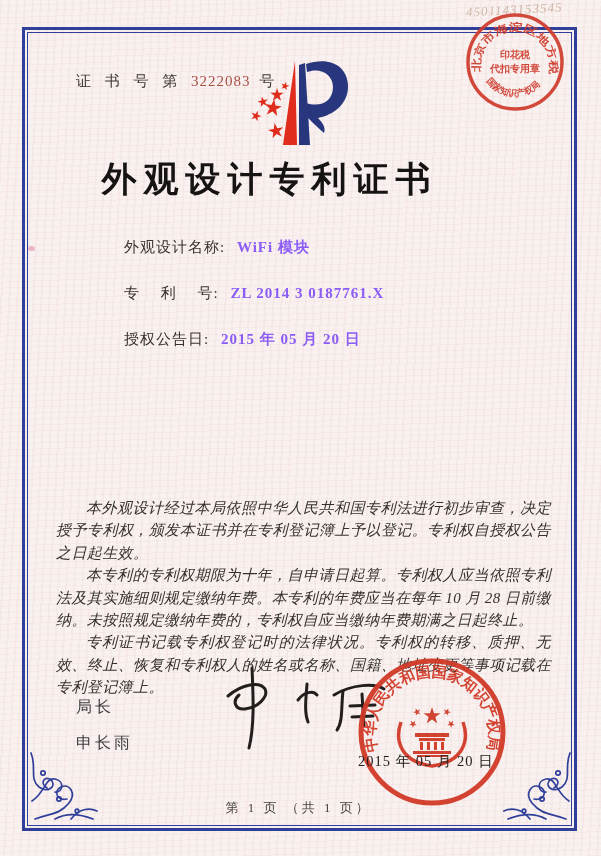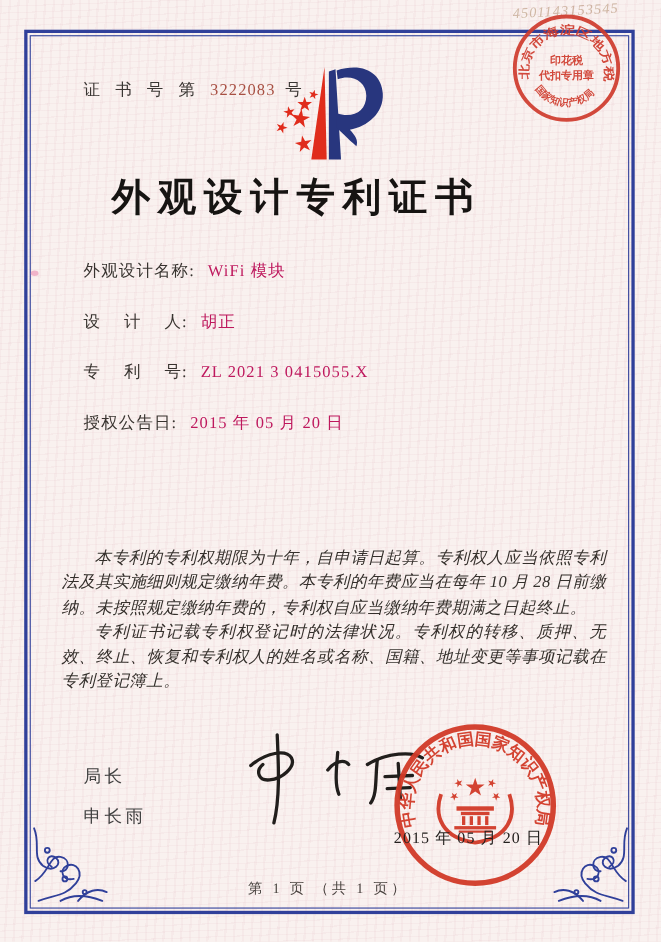--- a/index.html
+++ b/index.html
@@ -21,22 +21,22 @@
   .cert-no .prefix,.cert-no .suffix{letter-spacing:5px;}
   .cert-no .num{color:#a85043;letter-spacing:1px;padding:0 3px;}
   .handwriting{left:466px;top:2px;font-size:13px;font-style:italic;
     color:rgba(158,116,76,0.45);transform:rotate(-3deg);letter-spacing:1px;white-space:nowrap;}
   .logo{left:230px;top:55px;}
   .title{left:0;top:156px;width:539px;text-align:center;font-size:35px;font-weight:700;
     letter-spacing:7px;color:#161412;}
   
   .fields{left:76px;top:237px;width:460px;}
   .field{font-size:15px;line-height:21px;margin-bottom:25px;letter-spacing:1px;color:#38332f;white-space:nowrap;}
-  .field .lab{display:inline-block;}
-  .field .val{margin-left:7px;color:#be185d;}
+  .field .lab{display:inline-block;margin-left:48px;}
+  .field .val{margin-left:7px;color:#8b5cf6;font-weight:bold;}
   .pink-dot{left:28px;top:246px;width:7px;height:5px;border-radius:50%;background:rgba(233,130,170,0.55);}
   
   .body-text{left:56px;top:497px;width:495px;font-size:15px;line-height:22.4px;
     font-style:italic;letter-spacing:0.4px;color:#35302c;text-align:justify;}
   .body-text p{margin:0;text-indent:2em;}
   
   .signoff{left:76px;top:689px;font-size:16px;line-height:36px;letter-spacing:3px;color:#404040;}
   .signature{left:212px;top:662px;}
   
   .tax-stamp{left:463px;top:10px;opacity:0.92;}
@@ -110,34 +110,31 @@
 <div class="abs title">外观设计专利证书</div>
 
 <div class="abs pink-dot"></div>
 
 <div class="abs fields">
   <div class="field">
     <span class="lab">外观设计名称:</span>
     <span class="val">WiFi 模块</span>
   </div>
   <div class="field">
-    <span class="lab">设　 计 　人:</span>
-    <span class="val">胡正</span>
-  </div>
-  <div class="field">
     <span class="lab">专　 利 　号:</span>
-    <span class="val">ZL 2021 3 0415055.X</span>
+    <span class="val">ZL 2014 3 0187761.X</span>
   </div>
   <div class="field">
     <span class="lab">授权公告日:</span>
     <span class="val">2015 年 05 月 20 日</span>
   </div>
 </div>
 
 <div class="abs body-text">
+  <p>本外观设计经过本局依照中华人民共和国专利法进行初步审查，决定授予专利权，颁发本证书并在专利登记簿上予以登记。专利权自授权公告之日起生效。</p>
   <p>本专利的专利权期限为十年，自申请日起算。专利权人应当依照专利法及其实施细则规定缴纳年费。本专利的年费应当在每年 10 月 28 日前缴纳。未按照规定缴纳年费的，专利权自应当缴纳年费期满之日起终止。</p>
   <p>专利证书记载专利权登记时的法律状况。专利权的转移、质押、无效、终止、恢复和专利权人的姓名或名称、国籍、地址变更等事项记载在专利登记簿上。</p>
 </div>
 
 <div class="abs signoff">
   <div>局长</div>
   <div>申长雨</div>
 </div>
 
 <svg class="abs signature" width="190" height="92" viewBox="0 0 190 92">

